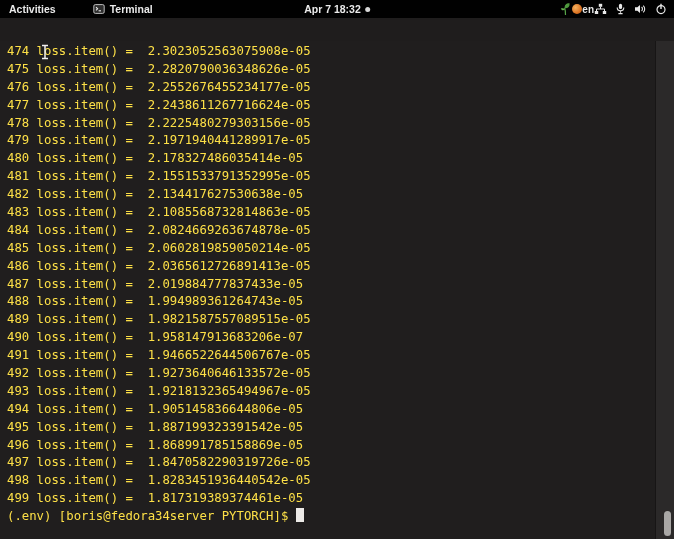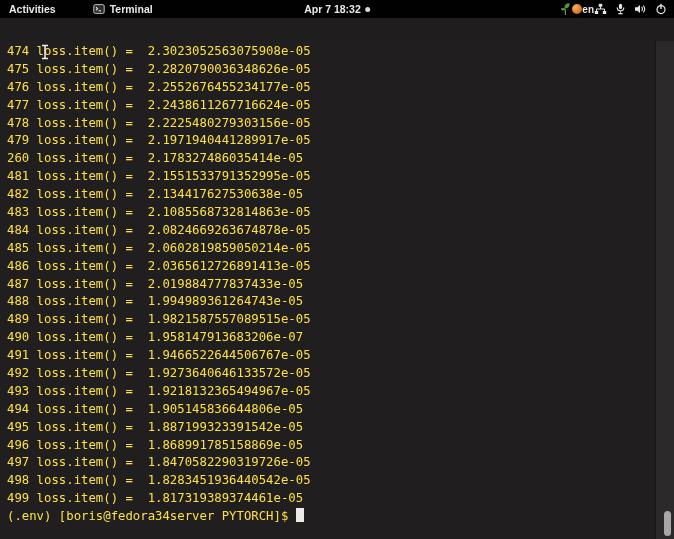--- a/index.html
+++ b/index.html
@@ -158,21 +158,21 @@
 
   <div class="term">
     <div class="term-inner">
       <div>
           <div class="trow">474 loss.item() =  2.3023052563075908e-05</div>
           <div class="trow">475 loss.item() =  2.2820790036348626e-05</div>
           <div class="trow">476 loss.item() =  2.2552676455234177e-05</div>
           <div class="trow">477 loss.item() =  2.2438611267716624e-05</div>
           <div class="trow">478 loss.item() =  2.2225480279303156e-05</div>
           <div class="trow">479 loss.item() =  2.1971940441289917e-05</div>
-          <div class="trow">260 loss.item() =  2.178327486035414e-05</div>
+          <div class="trow">480 loss.item() =  2.178327486035414e-05</div>
           <div class="trow">481 loss.item() =  2.1551533791352995e-05</div>
           <div class="trow">482 loss.item() =  2.134417627530638e-05</div>
           <div class="trow">483 loss.item() =  2.1085568732814863e-05</div>
           <div class="trow">484 loss.item() =  2.0824669263674878e-05</div>
           <div class="trow">485 loss.item() =  2.0602819859050214e-05</div>
           <div class="trow">486 loss.item() =  2.0365612726891413e-05</div>
           <div class="trow">487 loss.item() =  2.019884777837433e-05</div>
           <div class="trow">488 loss.item() =  1.994989361264743e-05</div>
           <div class="trow">489 loss.item() =  1.9821587557089515e-05</div>
           <div class="trow">490 loss.item() =  1.958147913683206e-07</div>

